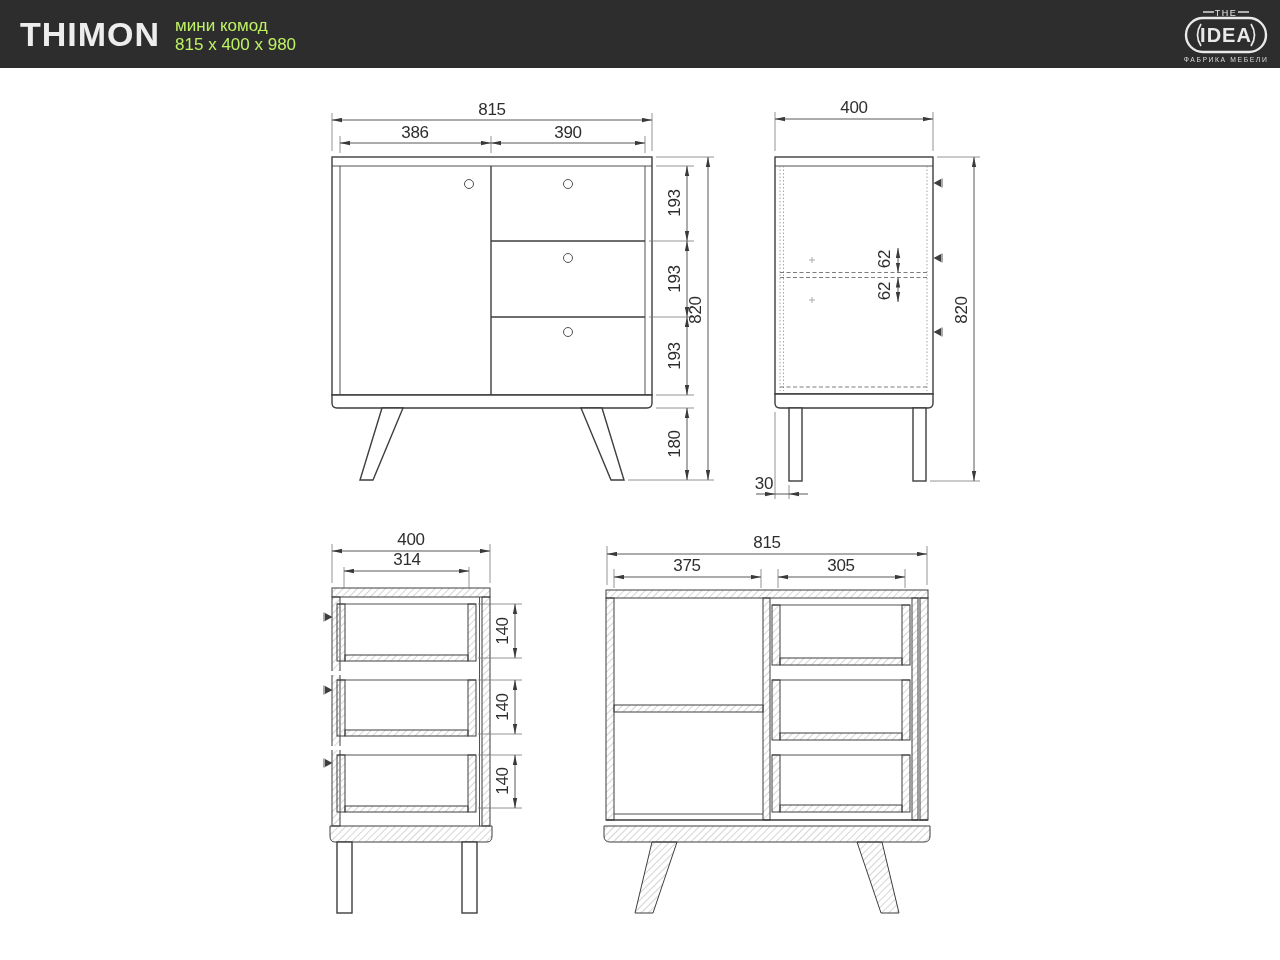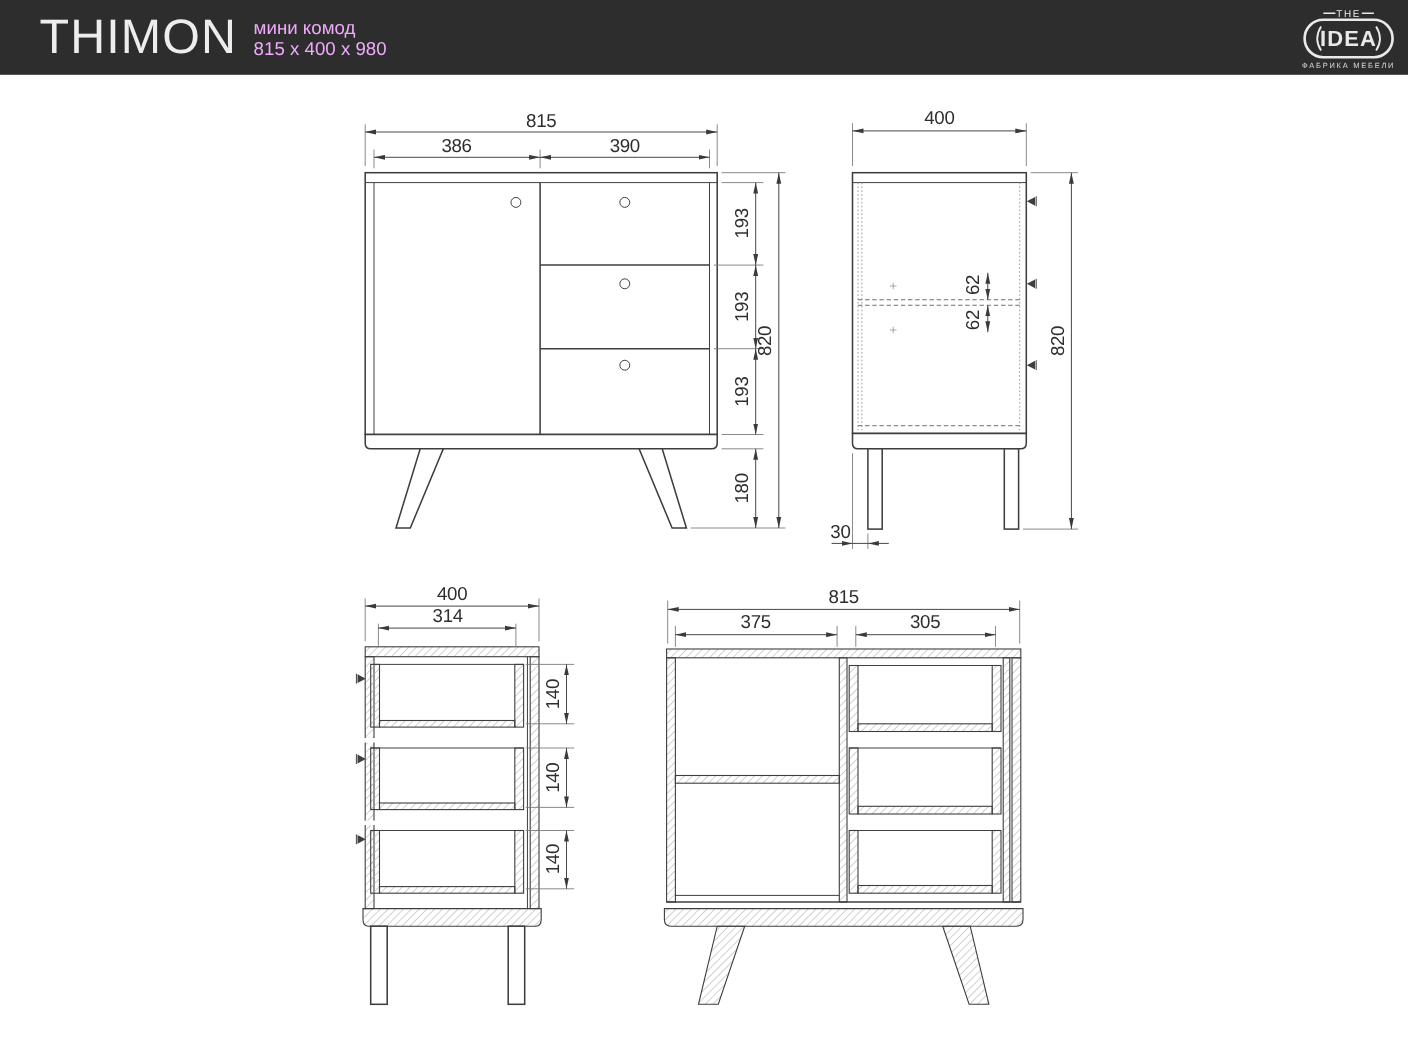--- a/index.html
+++ b/index.html
@@ -1,23 +1,23 @@
 <!DOCTYPE html>
 <html><head>
 <meta charset="utf-8">
 <style>
   html,body{margin:0;padding:0;background:#ffffff;}
   .sheet{position:relative;width:1280px;height:960px;background:#ffffff;
          font-family:"Liberation Sans",sans-serif;overflow:hidden;}
   
   .topbar{position:absolute;left:0;top:0;width:1280px;height:68px;background:#2d2d2e;
           display:flex;align-items:center;}
-  .brand{color:#ededed;font-size:44px;font-weight:400;letter-spacing:1px;
-         margin-left:36px;line-height:1;}
-  .sub{margin-left:15px;color:#f0abfc;font-size:17px;line-height:19px;margin-top:2px;}
+  .brand{color:#ededed;font-size:34px;font-weight:700;letter-spacing:1px;
+         margin-left:20px;line-height:1;}
+  .sub{margin-left:15px;color:#bef264;font-size:17px;line-height:19px;margin-top:2px;}
   .logo{position:absolute;right:8px;top:3px;}
   
   svg.view{position:absolute;}
   .edge{stroke:#3e3e3e;stroke-width:1.4;fill:none;}
   .edgef{stroke:#3e3e3e;stroke-width:1.4;fill:#ffffff;}
   .thin{stroke:#3e3e3e;stroke-width:0.9;fill:none;}
   .hs{stroke:#3e3e3e;stroke-width:1;}
   .dot{stroke:#8f8f8f;stroke-width:0.8;stroke-dasharray:1.5,2;fill:none;}
   .dash{stroke:#6e6e6e;stroke-width:0.9;stroke-dasharray:4,2.5;fill:none;}
   .mark{stroke:#9a9a9a;stroke-width:0.8;fill:none;}

